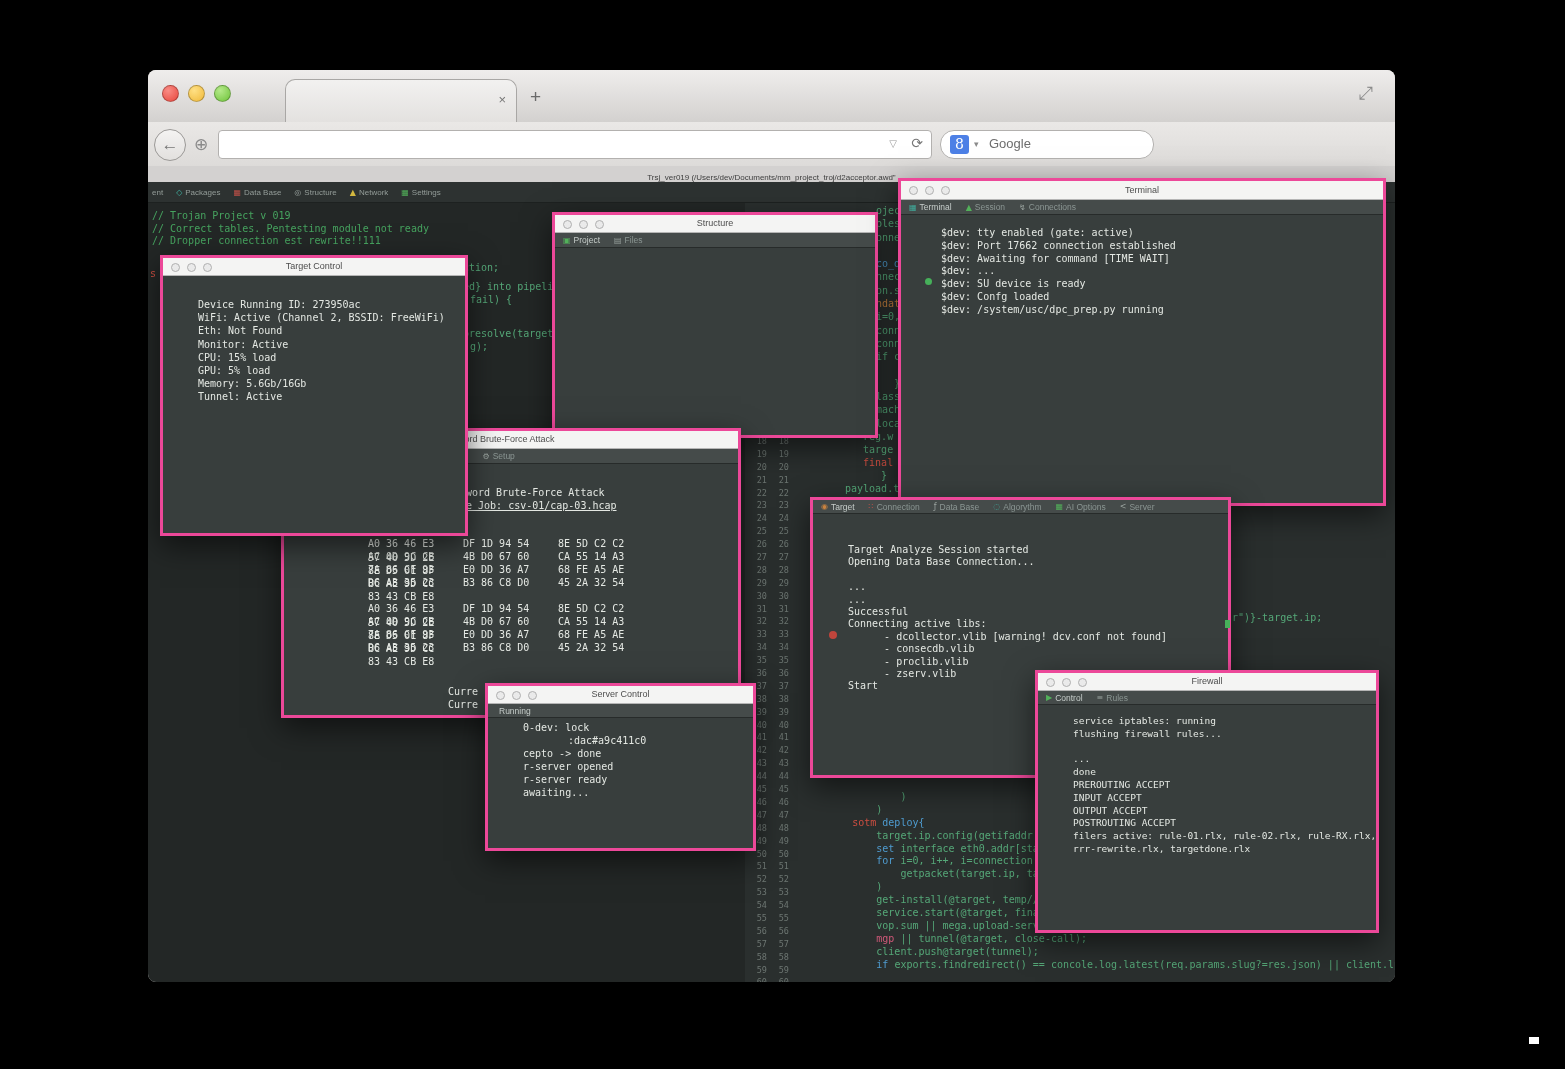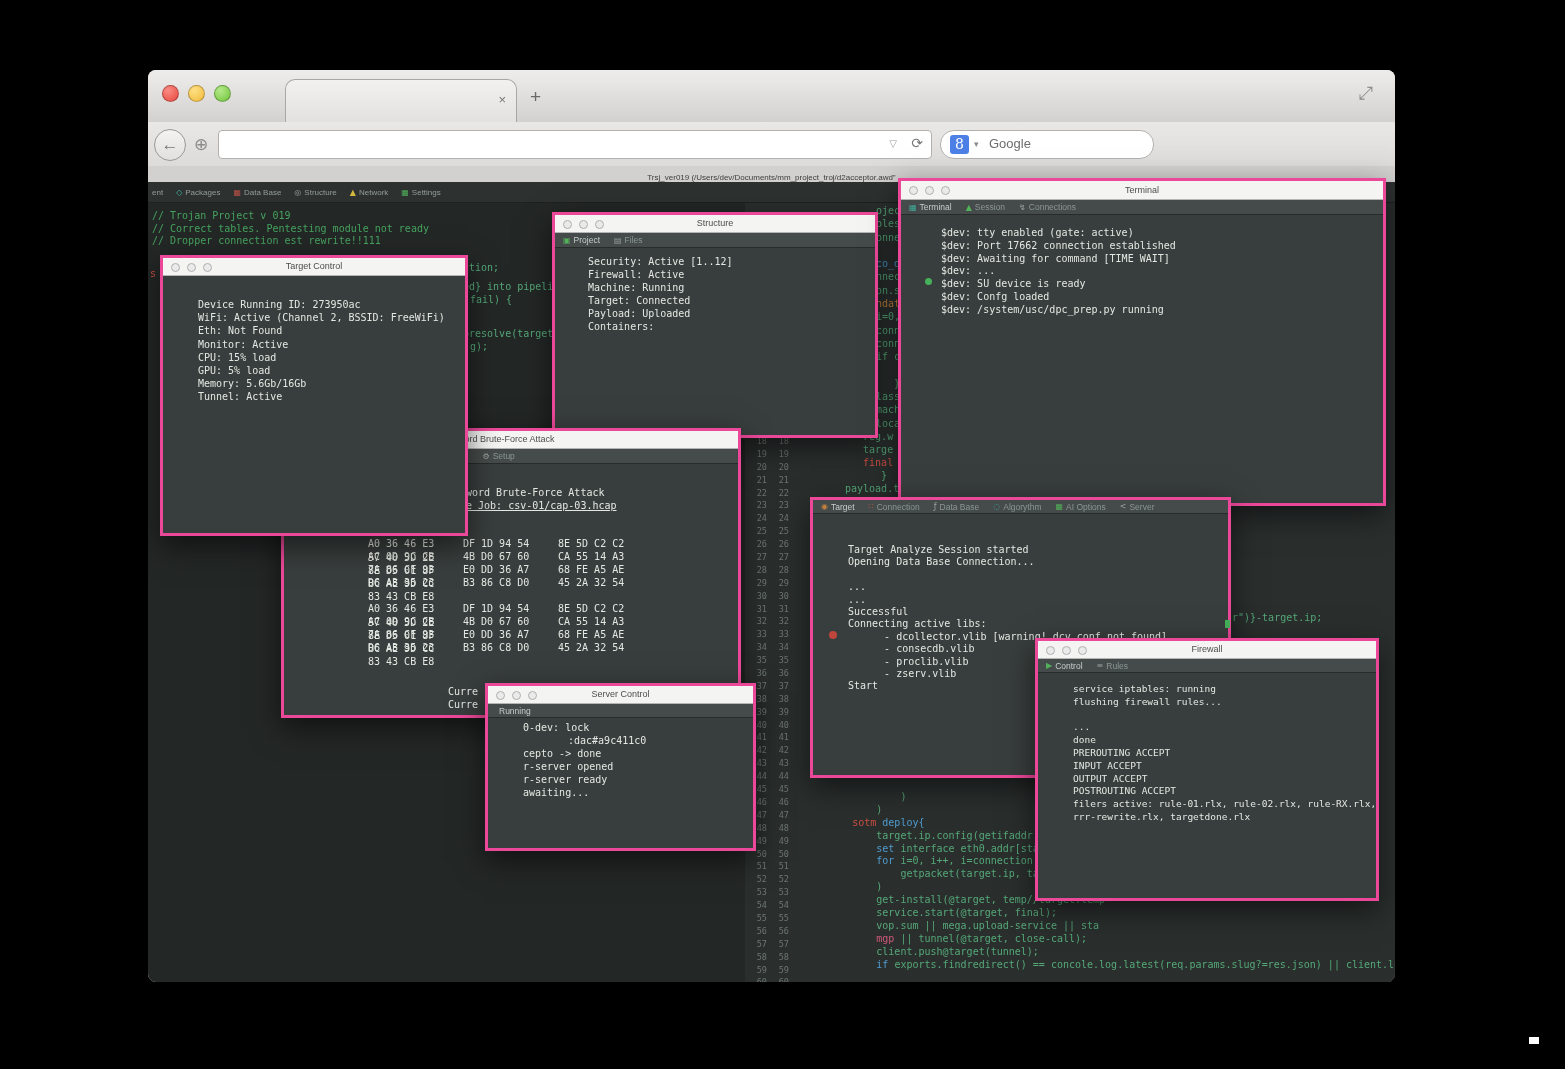--- a/index.html
+++ b/index.html
@@ -400,29 +400,20 @@
 
       <span class="ttab" data-sel="1">
             <span class="tg" data-c="green">▣</span>
             <span class="tlab">Project</span>
           </span>
           <span class="ttab">
             <span class="tg" data-c="gray">▤</span>
             <span class="tlab">Files</span>
           </span>
         </div>
-      <div class="wbody" style="left:33px;top:40px;--lh:13px;">
-
-      <div class="trow" style="height:13px;line-height:13px;">Security: Active [1..12]</div>
-          <div class="trow" style="height:13px;line-height:13px;">Firewall: Active</div>
-          <div class="trow" style="height:13px;line-height:13px;">Machine: Running</div>
-          <div class="trow" style="height:13px;line-height:13px;">Target: Connected</div>
-          <div class="trow" style="height:13px;line-height:13px;">Payload: Uploaded</div>
-          <div class="trow" style="height:13px;line-height:13px;">Containers:</div>
-        </div>
     </div>
 
     <div class="win" style="left:750px;top:108px;width:482px;height:322px;z-index:3;">
       <div class="wtb" style="height:18px;">
         <span class="wdots">
             <span class="wdot"></span>
             <span class="wdot"></span>
             <span class="wdot"></span>
           </span>
         <span class="wtitle" style="line-height:18px;">Terminal</span>
@@ -656,21 +647,21 @@
 
       <div class="trow" style="height:13px;line-height:13px;">0-dev: lock</div>
           <div class="trow" style="height:13px;line-height:13px;margin-left:45px;">:dac#a9c411c0</div>
           <div class="trow" style="height:13px;line-height:13px;">cepto -&gt; done</div>
           <div class="trow" style="height:13px;line-height:13px;">r-server opened</div>
           <div class="trow" style="height:13px;line-height:13px;">r-server ready</div>
           <div class="trow" style="height:13px;line-height:13px;">awaiting...</div>
         </div>
     </div>
 
-    <div class="win" style="left:887px;top:568px;width:338px;height:257px;z-index:8;">
+    <div class="win" style="left:887px;top:600px;width:338px;height:257px;z-index:8;">
       <div class="wtb">
         <span class="wdots">
             <span class="wdot"></span>
             <span class="wdot"></span>
             <span class="wdot"></span>
           </span>
         <span class="wtitle">Firewall</span>
       </div>
       <div class="tstrip" style="height:13px;">
 

